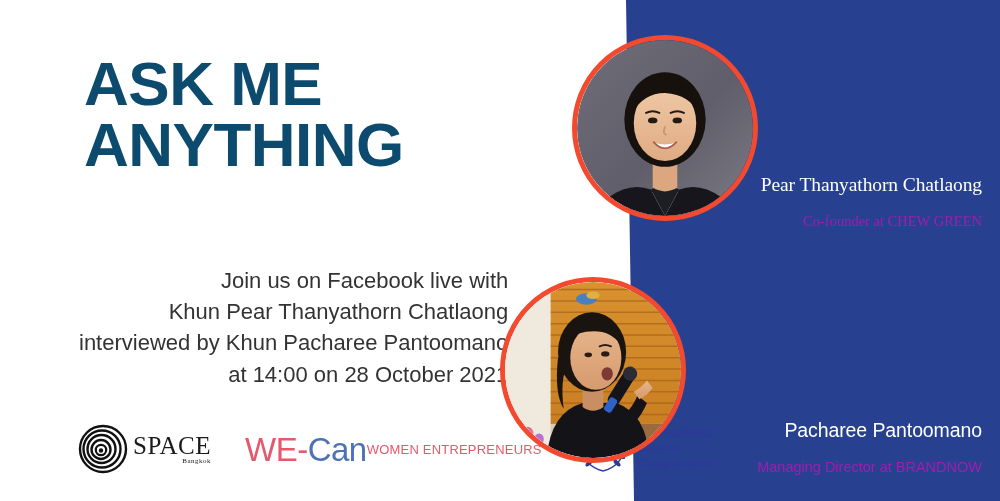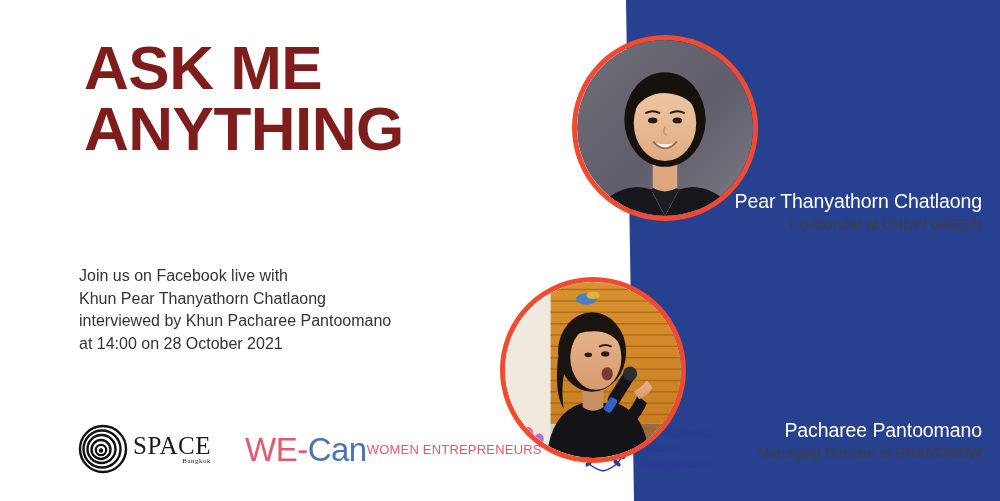--- a/index.html
+++ b/index.html
@@ -23,50 +23,51 @@
     left: 0;
     width: 1000px;
     height: 501px;
     z-index: 1;
   }
 
   
   .headline {
     position: absolute;
     left: 84px;
-    top: 38px;
+    top: 54px;
     z-index: 3;
     font-family: "Liberation Sans", sans-serif;
     font-weight: bold;
     font-size: 62px;
     line-height: 0.98;
     letter-spacing: -0.5px;
-    color: #7f1d1d;
+    color: #0c4a6e;
     white-space: pre-line;
     text-transform: uppercase;
   }
   .subhead {
     position: absolute;
     left: 84px;
     top: 202px;
     z-index: 3;
     font-weight: bold;
     font-size: 25px;
     letter-spacing: -0.2px;
     color: #2a4a97;
   }
   .bodytext {
     position: absolute;
     left: 79px;
     top: 265px;
     z-index: 3;
-    font-size: 16px;
+    font-size: 22px;
     line-height: 1.42;
     color: #333333;
     white-space: pre-line;
+    text-align: right;
   }
 
   
   .circle {
     position: absolute;
     border-radius: 50%;
     overflow: hidden;
     box-sizing: border-box;
     border: 5px solid #f2492f;
     z-index: 4;
@@ -90,24 +91,24 @@
     color: #ffffff;
   }
   .caption .name {
     font-size: 19.5px;
     line-height: 1.2;
     letter-spacing: -0.1px;
   }
   .caption .role {
     font-size: 14.5px;
     line-height: 1.3;
-    margin-top: 2px;
-    color: #404040;
-  }
-  #caption-pear { right: 18px; top: 190px; }
+    margin-top: 16px;
+    color: #a21caf;
+  }
+  #caption-pear { right: 18px; top: 173px; font-family: Liberation Serif, serif; }
   #caption-pacharee { right: 18px; top: 419px; }
 
   
   .logos {
     position: absolute;
     left: 78px;
     top: 424px;
     z-index: 3;
     display: flex;
     align-items: center;

